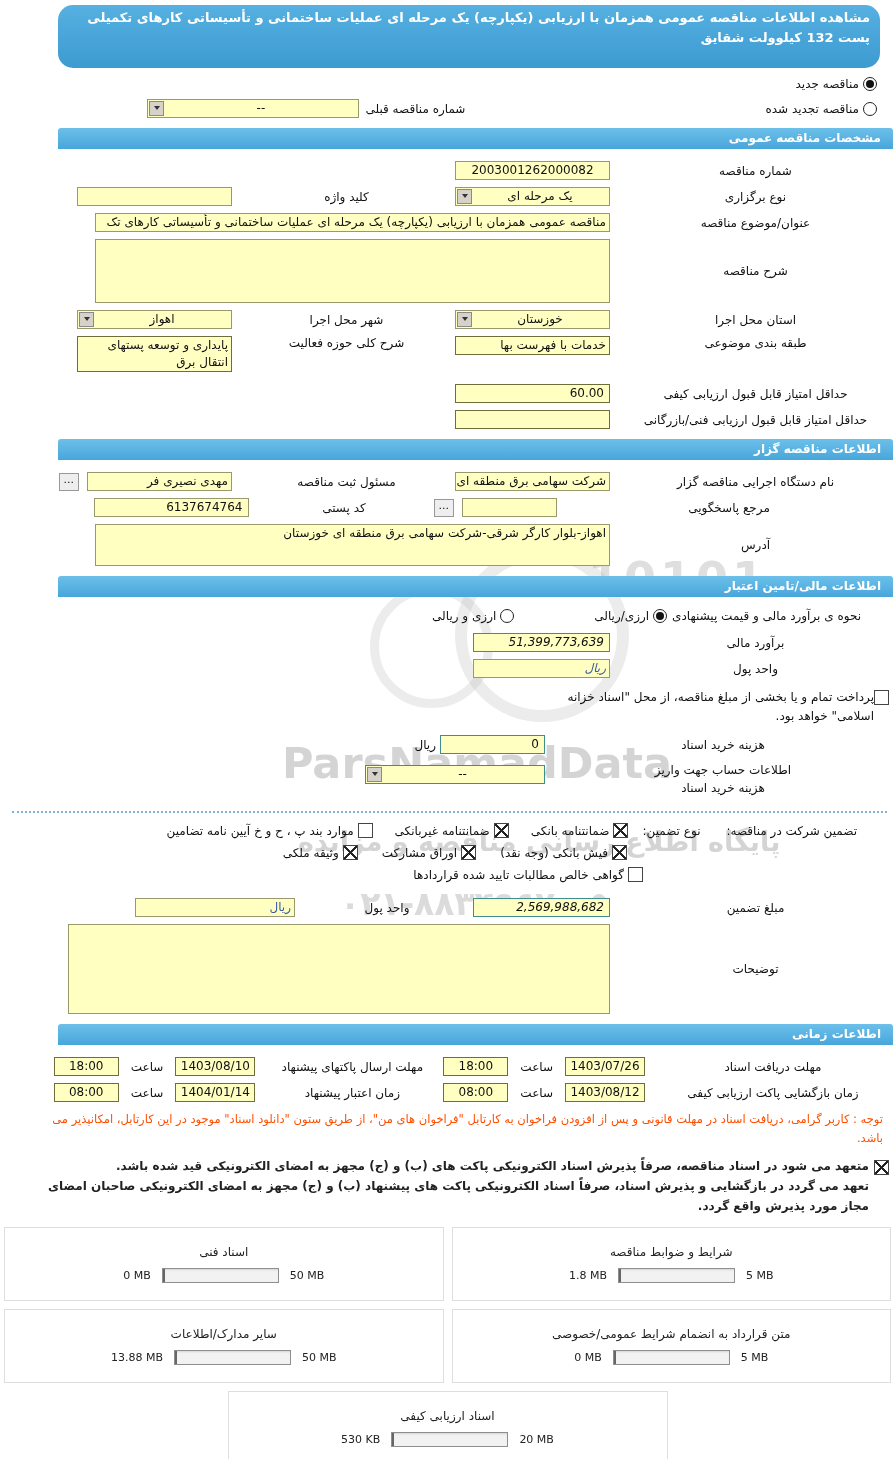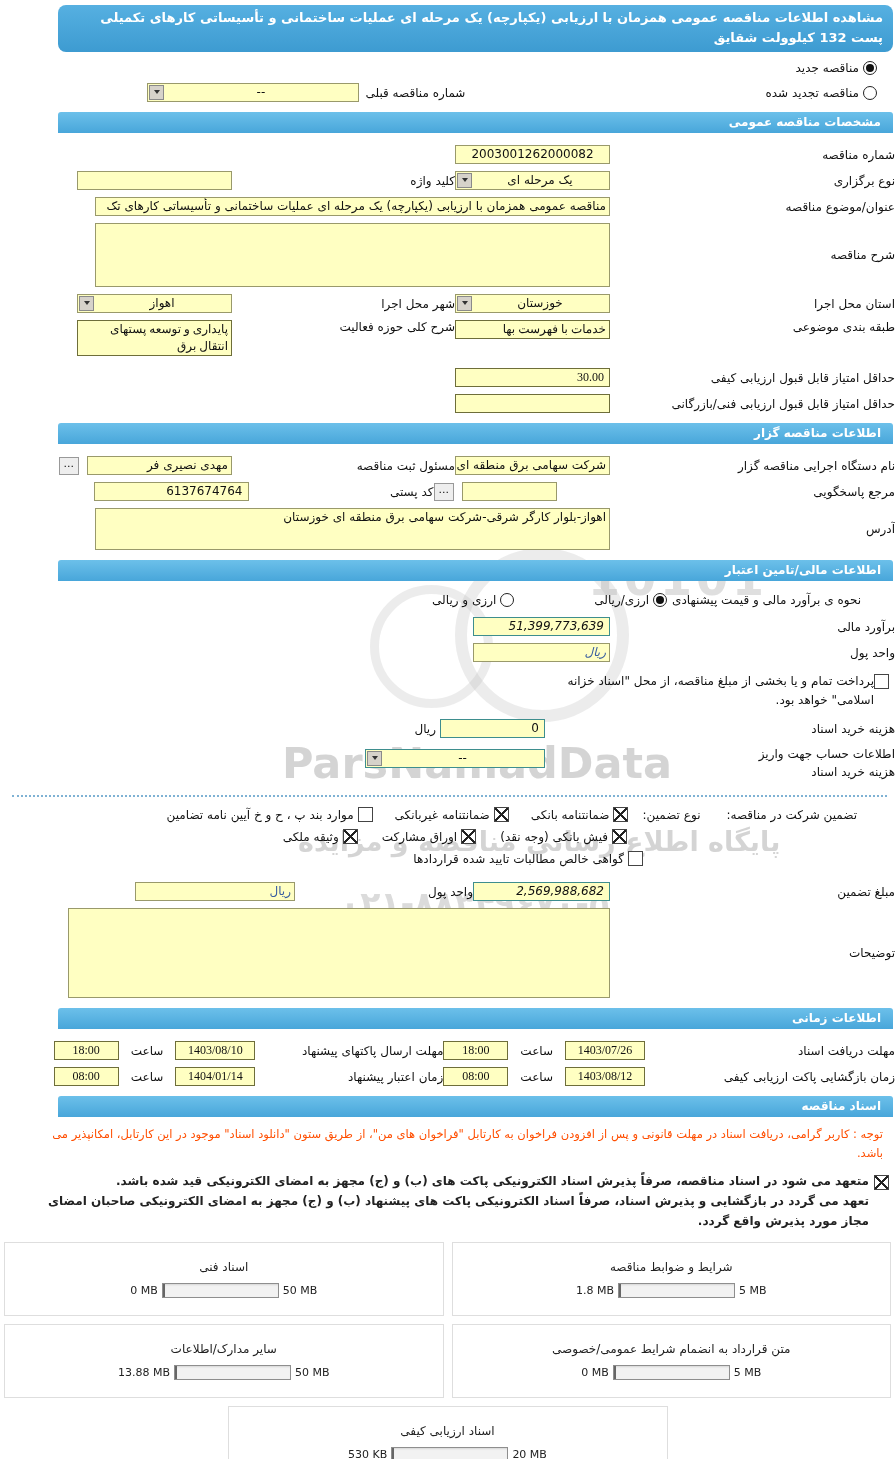--- a/index.html
+++ b/index.html
@@ -4,36 +4,36 @@
 <style>
   html,body{margin:0;padding:0;background:#fff;}
   .page{width:895px;height:1459px;position:relative;direction:rtl;
         font-family:"DejaVu Sans",sans-serif;font-size:12px;color:#111;
         overflow:hidden;background:#fff;}
   
   .wm{position:absolute;z-index:0;pointer-events:none;color:#b9b9b9;}
   .wm-circle{border:12px solid rgba(185,185,185,.28);border-radius:50%;}
   
   .content{position:relative;z-index:1;}
-  .titlebar{margin:5px 2px 0 58px;background:linear-gradient(#56b0e1,#3d9bd1);
+  .titlebar{margin:5px 15px 0 58px;background:linear-gradient(#56b0e1,#3d9bd1);
             color:#fff;font-weight:bold;font-size:13px;line-height:1.55;
-            padding:3px 10px 4px;border-radius:8px;}
+            padding:3px 10px 20px;border-radius:15px;}
   .secbar{margin:10px 2px 0 58px;background:linear-gradient(#6cc0ea,#48a6da);
           color:#fff;font-weight:bold;font-size:12px;padding:3px 12px 4px;
           border-radius:3px 3px 0 0;}
   .frow{display:flex;align-items:center;margin:7px 0;}
   .frow.top{align-items:flex-start;}
-  .lbl{text-align:right;padding-left:6px;box-sizing:border-box;flex:none;}
+  .lbl{text-align:center;padding-left:6px;box-sizing:border-box;flex:none;}
   .lblR{width:285px;}
   .lblL{width:223px;}
   .fld{background:#ffffc2;border:1px solid #99996b;box-sizing:border-box;
        height:19px;line-height:17px;font-size:12px;padding:0 3px;
        overflow:hidden;white-space:nowrap;flex:none;}
   .fld.teal{border-color:#3e8e8e;}
-  .fld.dark{border-color:#6e6e3a;font-family:Liberation Serif, serif;}
+  .fld.dark{border-color:#6e6e3a;}
   .fld.num{direction:ltr;text-align:right;padding-right:5px;}
   .fld.ctr{text-align:center;direction:ltr;}
   .fld.cur{color:#3a5fa0;}
   .w155{width:155px;} .w145{width:145px;padding-left:35px;} .w137{width:137px;font-style:italic;} .w160{width:160px;}
   .w105{width:105px;} .w95{width:95px;} .w212{width:212px;} .w180{width:180px;}
   .wide{width:515px;}
   .area{height:64px;white-space:normal;}
   .combo{position:relative;padding-left:18px;}
   .dd{position:absolute;left:1px;top:1px;bottom:1px;width:15px;
       background:#d6d2ca;border:1px solid #8a8a8a;box-sizing:border-box;
@@ -57,21 +57,21 @@
   .hlb{margin:0 12px;flex:none;}
   .notice-orange{color:#ff4e00;font-size:11.5px;margin:8px 12px 4px 40px;line-height:1.6;}
   .commit{display:flex;align-items:flex-start;margin:10px 6px 6px 20px;
           font-weight:bold;color:#222;line-height:1.65;font-size:12px;}
   .commit .txt{margin-right:5px;}
   .ugrid{display:grid;grid-template-columns:1fr 1fr;gap:8px;margin:10px 4px 0 4px;}
   .ubox{border:1px solid #dedede;height:72px;display:flex;flex-direction:column;
         align-items:center;justify-content:center;gap:9px;background:#fff;}
   .ubox.span2{grid-column:span 2;width:438px;justify-self:center;}
   .ubox .ulabel{font-size:12px;color:#222;}
-  .barrow{direction:ltr;display:flex;align-items:center;gap:4px;font-size:11px;color:#222;}
+  .barrow{direction:ltr;display:flex;align-items:center;gap:11px;font-size:11px;color:#222;}
   .track{width:115px;height:13px;border:1px solid #8e8e8e;background:#f2f2f2;
          box-shadow:inset 1px 1px 2px rgba(0,0,0,.12);position:relative;}
   .fill{height:100%;background:#a3cc3a;border-right:2px solid #666;box-sizing:border-box;
         min-width:2px;}
   .sp{flex:none;display:inline-block;}
 </style>
 </head>
 <body>
 
 <div class="page">
@@ -146,21 +146,21 @@
 
     <div class="frow top">
       <span class="lbl lblR">طبقه بندی موضوعی</span>
       <span class="fld dark w155">خدمات با فهرست بها</span>
       <span class="lbl lblL">شرح کلی حوزه فعالیت</span>
       <span class="fld dark w155" style="height:36px;white-space:normal;line-height:1.4;">پایداری و توسعه پستهای انتقال برق</span>
     </div>
 
     <div class="frow" style="margin-top:12px;">
       <span class="lbl lblR">حداقل امتیاز قابل قبول ارزیابی کیفی</span>
-      <span class="fld dark w155 num">30.00</span>
+      <span class="fld dark w155 num">60.00</span>
     </div>
     <div class="frow">
       <span class="lbl lblR">حداقل امتیاز قابل قبول ارزیابی فنی/بازرگانی</span>
       <span class="fld dark w155 num"></span>
     </div>
 
     <div class="secbar">اطلاعات مناقصه گزار</div>
 
     <div class="frow" style="margin-top:12px;">
       <span class="lbl lblR">نام دستگاه اجرایی مناقصه گزار</span>
@@ -291,21 +291,20 @@
       <span class="lbl" style="width:250px;">زمان بازگشایی پاکت ارزیابی کیفی</span>
       <span class="fld dark dt">1403/08/12</span>
       <span class="hlb">ساعت</span>
       <span class="fld dark tm">08:00</span>
       <span class="lbl" style="width:188px;">زمان اعتبار پیشنهاد</span>
       <span class="fld dark dt">1404/01/14</span>
       <span class="hlb">ساعت</span>
       <span class="fld dark tm">08:00</span>
     </div>
 
-    <div class="secbar">اسناد مناقصه</div>
 
     <div class="notice-orange">توجه : کاربر گرامی، دریافت اسناد در مهلت قانونی و پس از افزودن فراخوان به کارتابل "فراخوان های من"، از طریق ستون "دانلود اسناد" موجود در این کارتابل، امکانپذیر می باشد.</div>
 
     <div class="commit">
       <span class="cb on" style="margin-top:3px;"></span>
       <span class="txt">
         <span>متعهد می شود در اسناد مناقصه، صرفاً پذیرش اسناد الکترونیکی پاکت های (ب) و (ج) مجهز به امضای الکترونیکی قید شده باشد.</span><br>
         <span>تعهد می گردد در بازگشایی و پذیرش اسناد، صرفاً اسناد الکترونیکی پاکت های پیشنهاد (ب) و (ج) مجهز به امضای الکترونیکی صاحبان امضای مجاز مورد پذیرش واقع گردد.</span>
       </span>
     </div>

